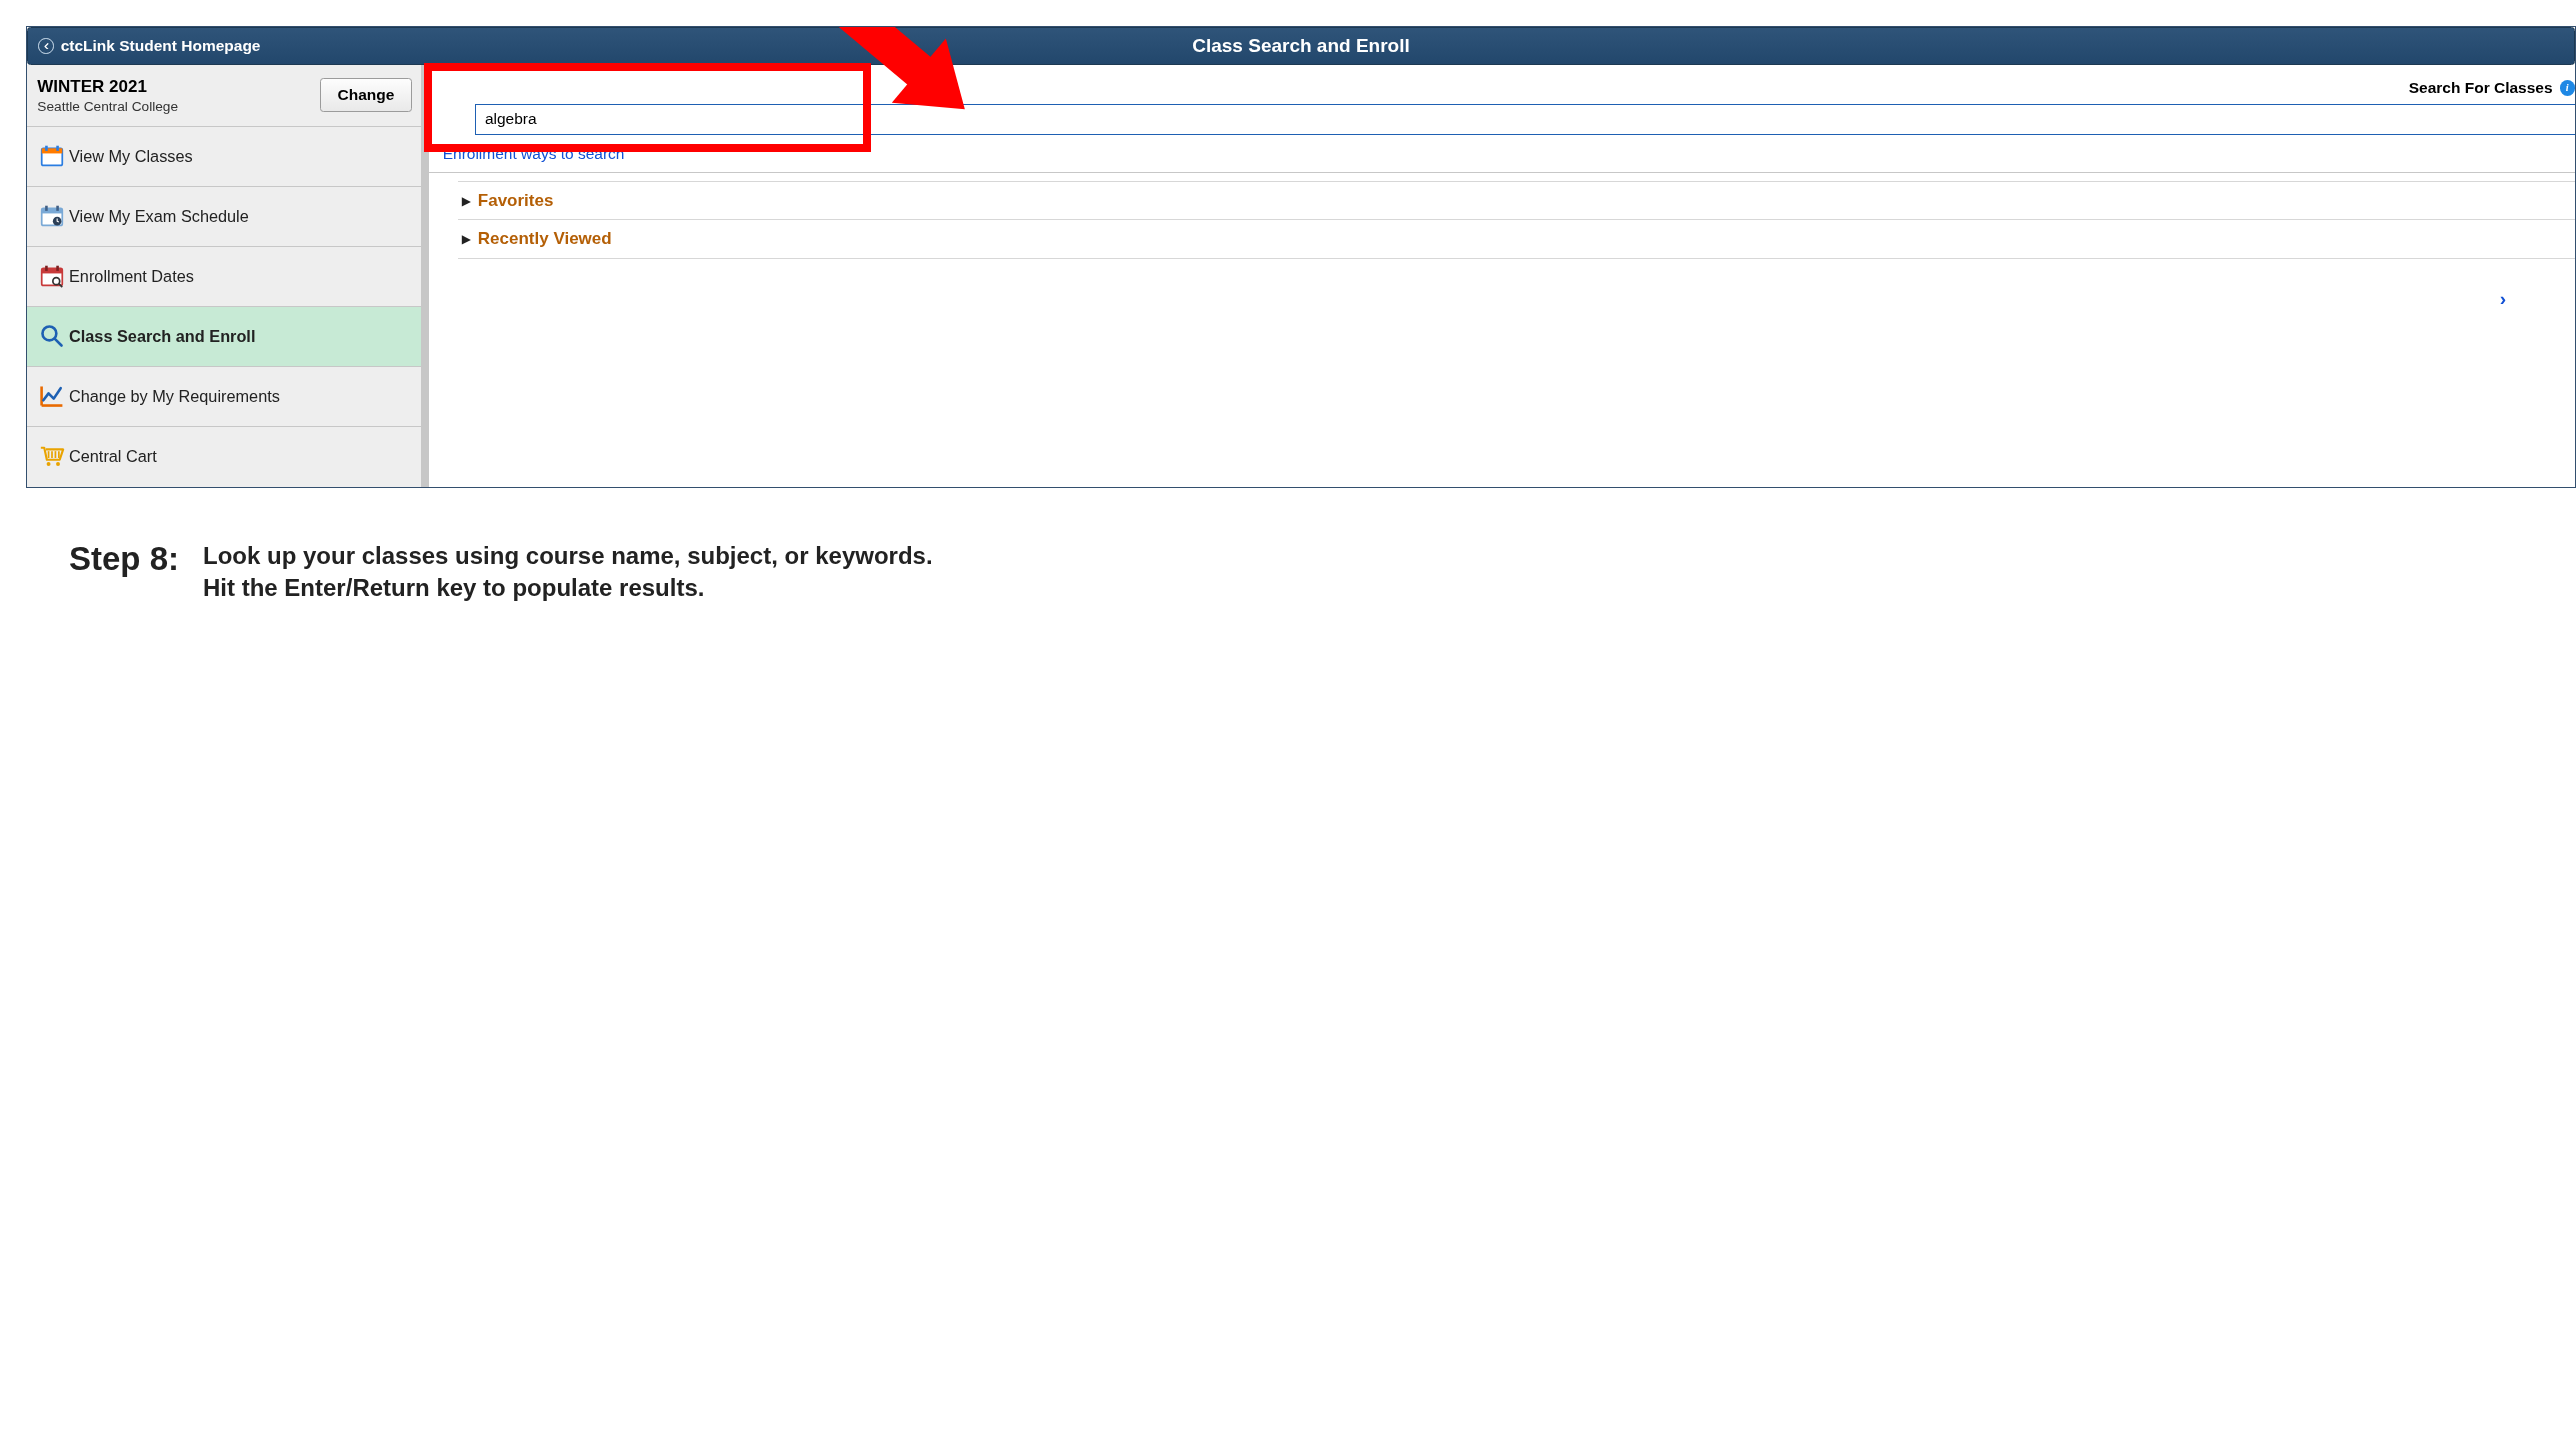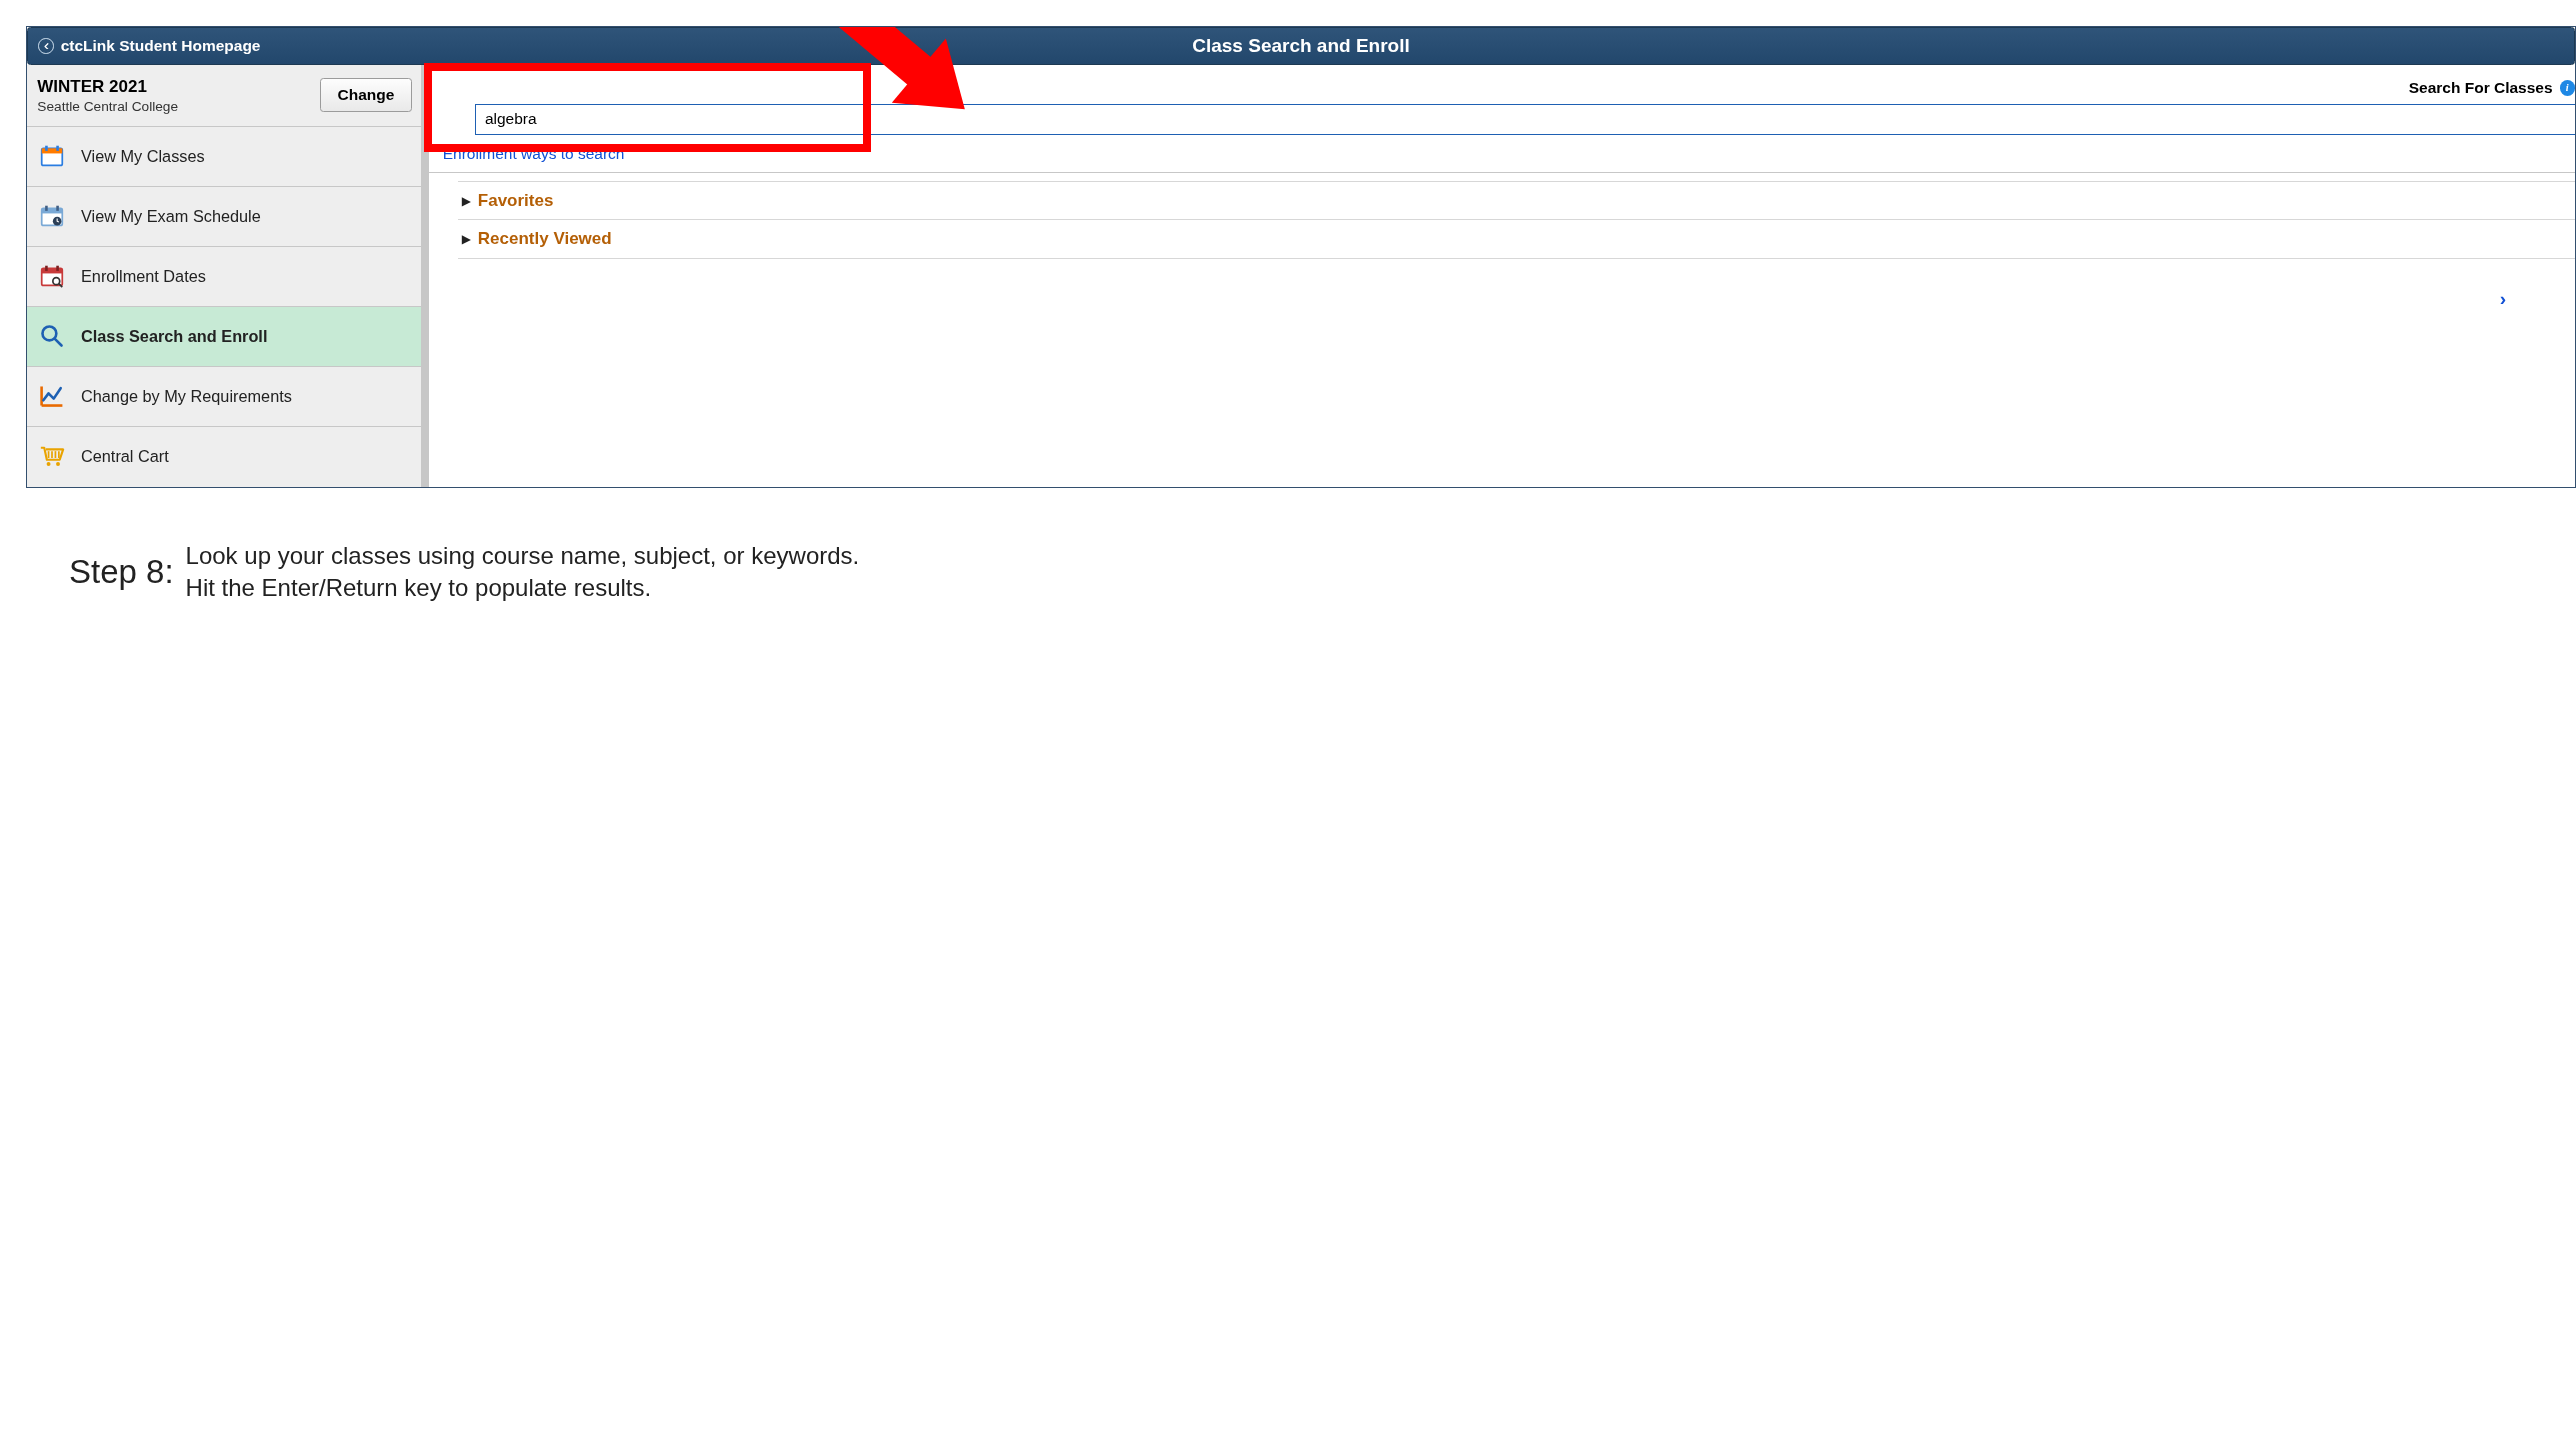--- a/index.html
+++ b/index.html
@@ -32,21 +32,21 @@
     .sidebar { width: 394px; background: #eeeeee; position: relative; }
     .term-block { display: flex; align-items: center; padding: 12px 8.6px 12px 10.3px; border-bottom: 0.9px solid #c7c7c7; }
     .term-text .term { font-weight: bold; font-size: 17px; }
     .term-text .college { font-size: 13.7px; color: #333; margin-top: 1.7px; }
     .change-btn {
       margin-left: auto; background: linear-gradient(to bottom,#fdfdfd,#e9e9e9);
       border: 0.9px solid #9b9b9b; border-radius: 3.4px; padding: 6.9px 17px;
       font-size: 15.5px; font-weight: bold; cursor: pointer;
     }
     .nav-item {
-      display: flex; align-items: center; gap: 16px;
+      display: flex; align-items: center; gap: 4px;
       padding: 0 12px; height: 60px; border-bottom: 0.9px solid #c7c7c7;
       font-size: 16.3px; color: #222; cursor: pointer; background: #eeeeee;
     }
     .nav-item.active { background: #c7ead5; font-weight: bold; }
     .nav-icon { width: 26px; height: 26px; display: inline-flex; align-items: center; justify-content: center; }
     .content { flex: 1; background: #fff; border-left: 8.6px solid #c7c7c7; position: relative; }
     .content-inner { padding: 8.6px 0 0 10.3px; position: relative; }
     .search-label-row { display: flex; align-items: center; gap: 6.9px; margin: 5.2px 0 6.9px 3.4px; justify-content: flex-end; }
     .search-label { font-weight: bold; font-size: 15.5px; }
     .info-badge {
@@ -65,22 +65,22 @@
       display: flex; align-items: center; gap: 6.9px; padding: 8.6px 3.4px;
       border-bottom: 0.9px solid #d7d7d7; cursor: pointer;
     }
     .collapse-row:last-child { border-bottom: 0.9px solid #d7d7d7; }
     .collapse-tri { color: #222; font-size: 12px; }
     .collapse-label { color: #b45f06; font-size: 17px; font-weight: bold; }
     .chev-right-lone { position: absolute; right: 69px; top: 223px; color: #1251d4; font-size: 19px; font-weight: bold; }
     .red-box { position: absolute; border: 8.6px solid #ff0000; pointer-events: none; }
     .arrow-svg { position: absolute; pointer-events: none; }
     .step-caption {
-      display: flex; align-items: center; gap: 12px; padding: 52px 26px 26px 43px;
-      font-size: 26px; color: #222;
+      display: flex; gap: 24px; padding: 52px 26px 26px 43px;
+      font-size: 26px; color: #222; font-weight: bold;
     }
     .step-caption .step-n { font-size: 33px; }
     .step-caption .step-body { font-size: 24px; line-height: 1.35; }
   </style>
 </head>
 <body>
 
 <div class="outer">
   <div class="app-shell">
     <div class="header-bar">

